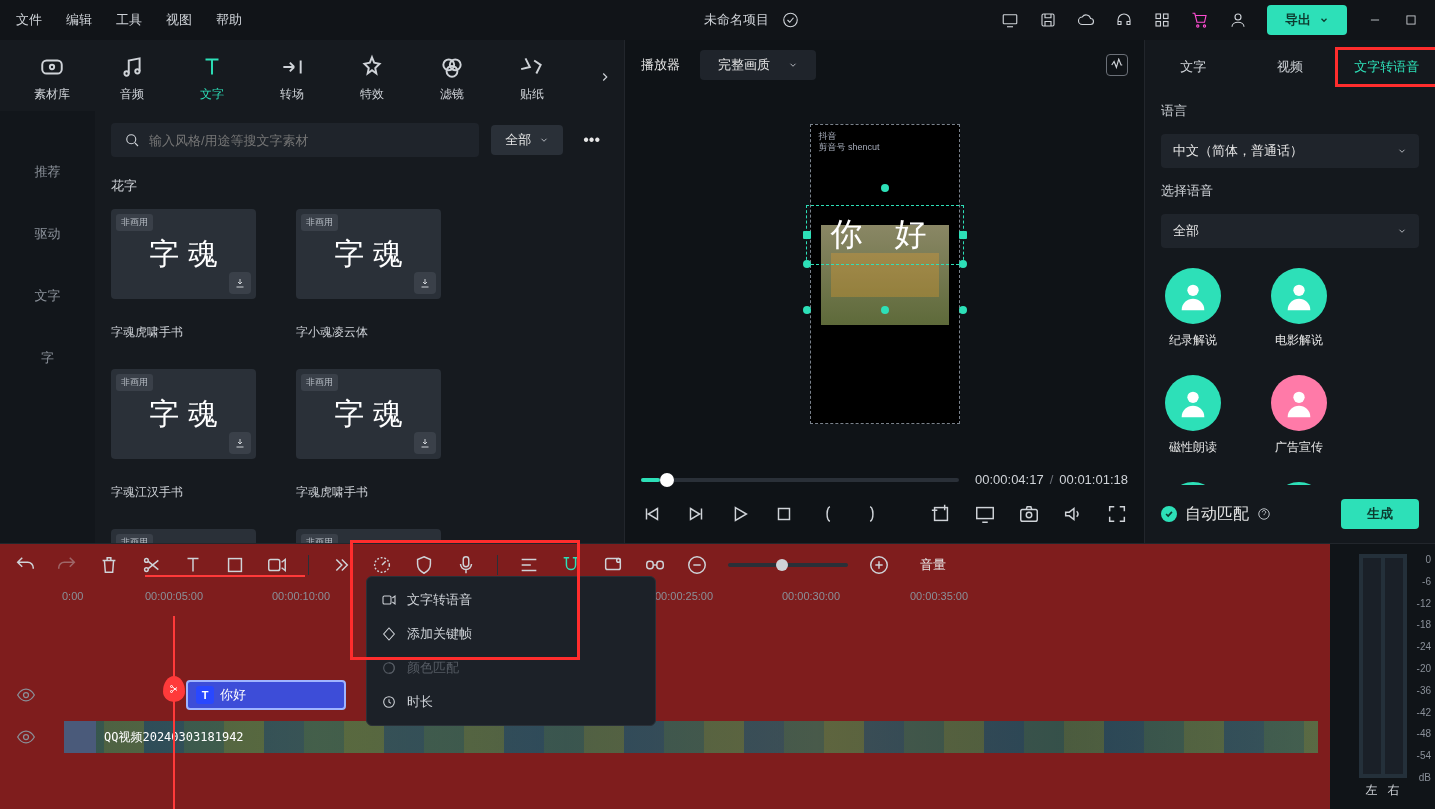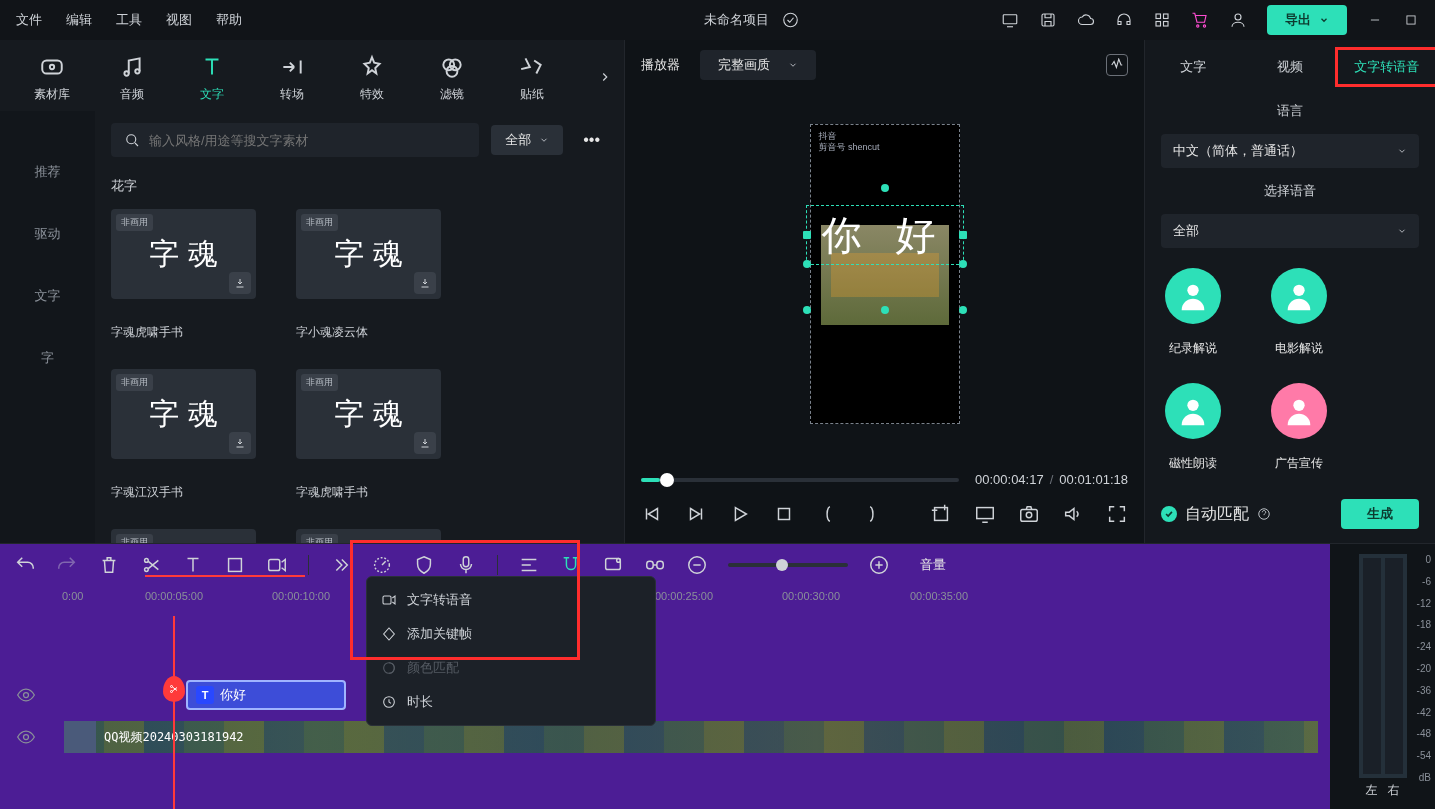--- a/index.html
+++ b/index.html
@@ -46,21 +46,21 @@
 .preview-head { display:flex; align-items:center; padding:10px 16px; gap:20px; }
 .preview-head .label { font-size:13px; }
 .quality-dd { background:#1f242b; padding:6px 18px; border-radius:4px; font-size:13px; display:flex; align-items:center; gap:18px; cursor:pointer; }
 .preview-head .wave { margin-left:auto; width:22px; height:22px; border:1px solid #6b7078; border-radius:4px; display:flex; align-items:center; justify-content:center; cursor:pointer; }
 .canvas { flex:1; display:flex; align-items:center; justify-content:center; position:relative; }
 .phone { width:150px; height:300px; border:1px dashed #7a828c; position:relative; background:#000; }
 .phone-head { position:absolute; top:6px; left:8px; font-size:9px; color:#a6acba; line-height:1.2; }
 .scene { position:absolute; top:100px; left:10px; right:10px; height:100px; background:linear-gradient(#8a8765,#5e6a3a); display:flex; align-items:center; justify-content:center; }
 .scene-overlay { position:absolute; inset:28px 10px; background:rgba(255,165,40,0.28); }
 .text-box { position:absolute; top:80px; left:-5px; right:-5px; height:60px; border:1px dashed #2de0b8; }
-.text-box .txt { position:absolute; inset:0; display:flex; align-items:center; justify-content:center; font-size:40px; font-family:"KaiTi","STKaiti",cursive; color:#fff; letter-spacing:12px; }
+.text-box .txt { position:absolute; inset:0; display:flex; align-items:center; justify-content:center; font-size:32px; font-family:"KaiTi","STKaiti",cursive; color:#fff; letter-spacing:12px; }
 .handle { position:absolute; width:8px; height:8px; background:#2de0b8; }
 .handle.circ { border-radius:50%; }
 .handle.sq { border-radius:1px; }
 .transport { padding:8px 16px; }
 .scrub { display:flex; align-items:center; gap:16px; padding:6px 0; }
 .scrub-bar { flex:1; height:4px; background:#2a3038; border-radius:2px; position:relative; }
 .scrub-fill { position:absolute; left:0; top:0; bottom:0; width:6%; background:#2de0b8; border-radius:2px; }
 .scrub-thumb { position:absolute; left:6%; top:-5px; width:14px; height:14px; background:#fff; border-radius:50%; }
 .time-disp { font-size:13px; color:#cfd3d8; font-family:monospace; }
 .time-disp .sep { color:#6b7078; margin:0 6px; }
@@ -68,33 +68,33 @@
 .ctrl { width:22px; height:22px; display:flex; align-items:center; justify-content:center; cursor:pointer; }
 .ctrl svg { width:100%; height:100%; stroke:#cfd3d8; fill:none; stroke-width:1.6; }
 .controls .spacer { flex:1; }
 
 .rpanel { width:290px; background:#14181d; display:flex; flex-direction:column; }
 .rtabs { display:flex; padding:10px 0; }
 .rtab { flex:1; text-align:center; font-size:13px; color:#cfd3d8; cursor:pointer; padding:8px 0; }
 .rtab.active { color:#2de0b8; }
 .rtab-box { border:3px solid #ff2d2d; margin:-3px; }
 .rbody { padding:8px 16px; flex:1; overflow:auto; display:flex; flex-direction:column; gap:14px; }
-.rlabel { font-size:13px; color:#cfd3d8;text-align:center; }
+.rlabel { font-size:13px; color:#cfd3d8; }
 .rselect { background:#1f242b; padding:8px 12px; border-radius:4px; font-size:13px; display:flex; align-items:center; justify-content:space-between; cursor:pointer; }
 .voice-grid { display:flex; flex-wrap:wrap; gap:26px 50px; padding:6px 4px; }
-.voice { display:flex; flex-direction:column; align-items:center; gap:16px; cursor:pointer; }
+.voice { display:flex; flex-direction:column; align-items:center; gap:8px; cursor:pointer; }
 .avatar { width:56px; height:56px; border-radius:50%; background:#2de0b8; display:flex; align-items:center; justify-content:center; }
 .avatar.pink { background:#ff7aa8; }
 .avatar svg { width:34px; height:34px; fill:#fff; }
 .voice-label { font-size:12px; color:#e6e6e6; }
 .rfoot { padding:14px 16px; display:flex; align-items:center; gap:8px; }
 .check { width:16px; height:16px; border-radius:50%; background:#2de0b8; display:flex; align-items:center; justify-content:center; }
 .gen-btn { margin-left:auto; background:#2de0b8; color:#0d3b2f; padding:6px 26px; border-radius:4px; font-size:13px; font-weight:bold; cursor:pointer; }
 
-.timeline { position:absolute; left:0; right:0; bottom:0; height:266px; background:#4c1d95; border-top:1px solid #22262c; display:flex; }
+.timeline { position:absolute; left:0; right:0; bottom:0; height:266px; background:#7f1d1d; border-top:1px solid #22262c; display:flex; }
 .tl-main { flex:1; display:flex; flex-direction:column; position:relative; }
 .tl-toolbar { display:flex; align-items:center; padding:10px 14px; gap:20px; }
 .tl-toolbar .tbtn { width:22px; height:22px; display:flex; align-items:center; justify-content:center; cursor:pointer; }
 .tl-toolbar .tbtn svg { width:100%; height:100%; stroke:#cfd3d8; fill:none; stroke-width:1.6; }
 .tbtn.accent svg { stroke:#2de0b8; }
 .zoom-slider { width:120px; height:4px; background:#2a3038; border-radius:2px; position:relative; }
 .zoom-thumb { position:absolute; left:40%; top:-4px; width:12px; height:12px; background:#cfd3d8; border-radius:50%; }
 .tl-label { font-size:13px; margin-left:10px; }
 .tl-ruler { display:flex; padding:4px 14px 0 60px; font-size:11px; color:#8a9099; font-family:monospace; position:relative; height:30px;text-decoration:underline; }
 .tl-ruler span { position:absolute; }

